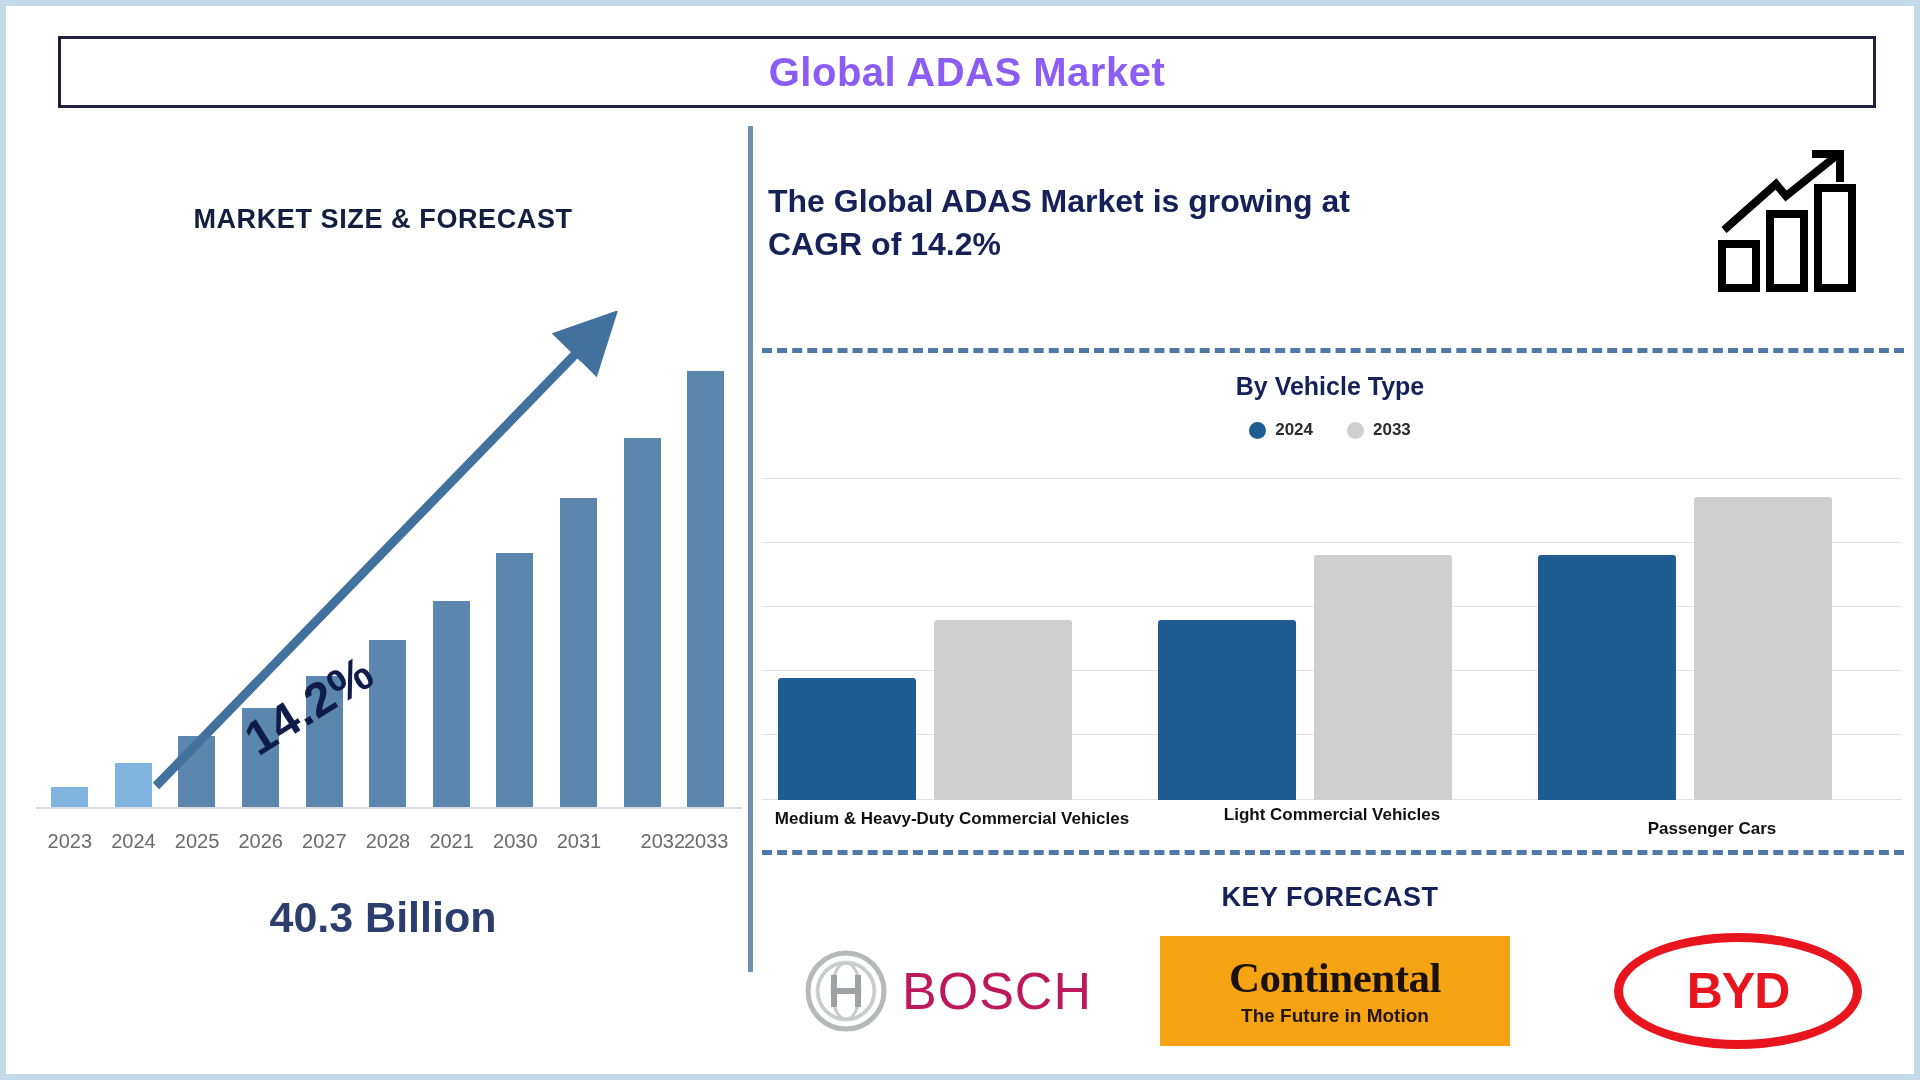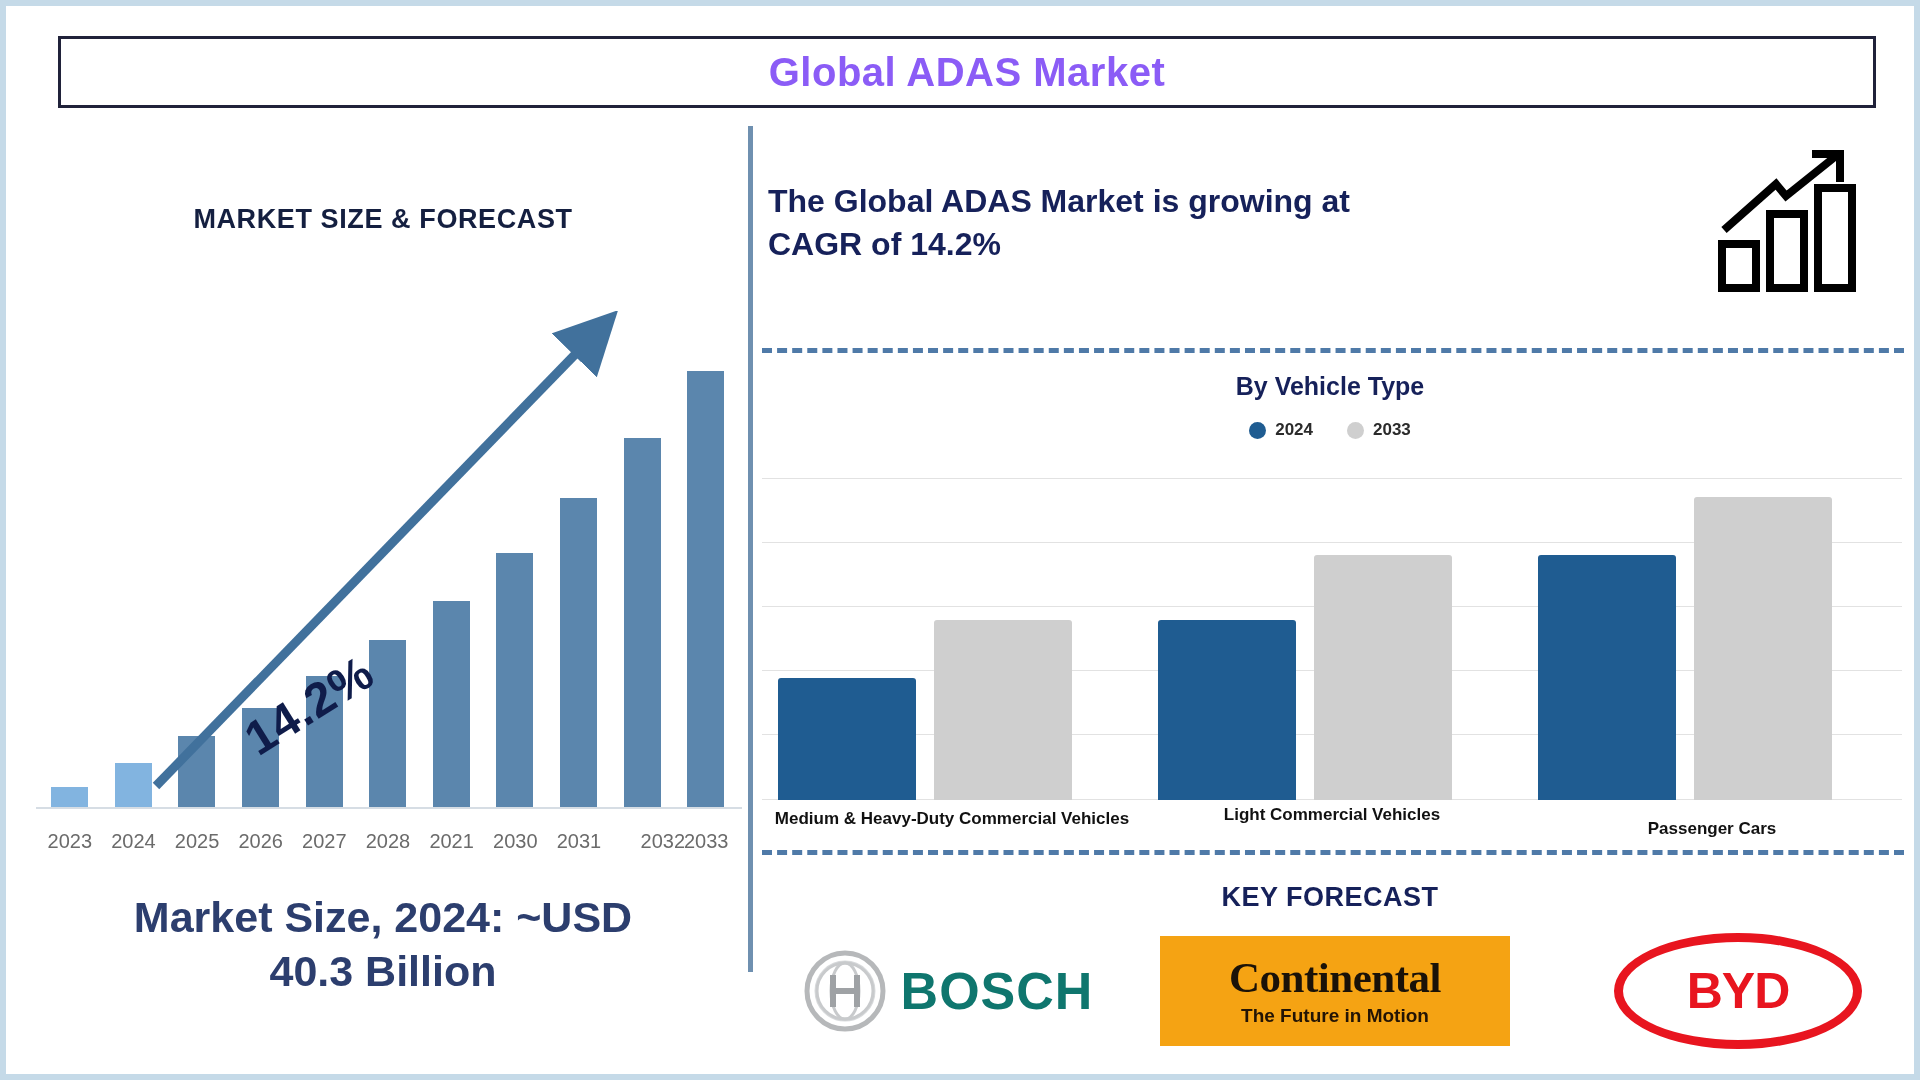--- a/index.html
+++ b/index.html
@@ -301,22 +301,22 @@
     height: 110px;
     display: flex;
     align-items: center;
     justify-content: center;
   }
   
   .logo-bosch { left: 20px; width: 360px; gap: 14px; }
   .bosch-mark { width: 84px; height: 84px; flex: none; }
   .bosch-word {
     font-size: 52px;
-    font-weight: bold;
-    color: #0f766e;
+    font-weight: normal;
+    color: #be185d;
     letter-spacing: 1px;
   }
   
   .logo-continental {
     left: 412px;
     width: 350px;
     background: #f5a313;
     flex-direction: column;
     gap: 0;
     padding: 4px 0;
@@ -426,21 +426,20 @@
             <polygon points="0 0, 7 3.5, 0 7" fill="#41719c"></polygon>
           </marker>
         </defs>
         <line x1="128" y1="475" x2="565" y2="25" stroke="#41719c" stroke-width="9" marker-end="url(#arrowhead)"></line>
       </svg>
 
       <div class="cagr-text">14.2%</div>
     </div>
 
     <div class="market-size-note">
-      <div>Market Size, 2024: ~USD</div>
       <div>40.3 Billion</div>
     </div>
   </div>
 
   <div class="v-divider"></div>
 
   <div class="right-panel">
 
     <div class="growth-headline">
       <div>The Global ADAS Market is growing at</div>

